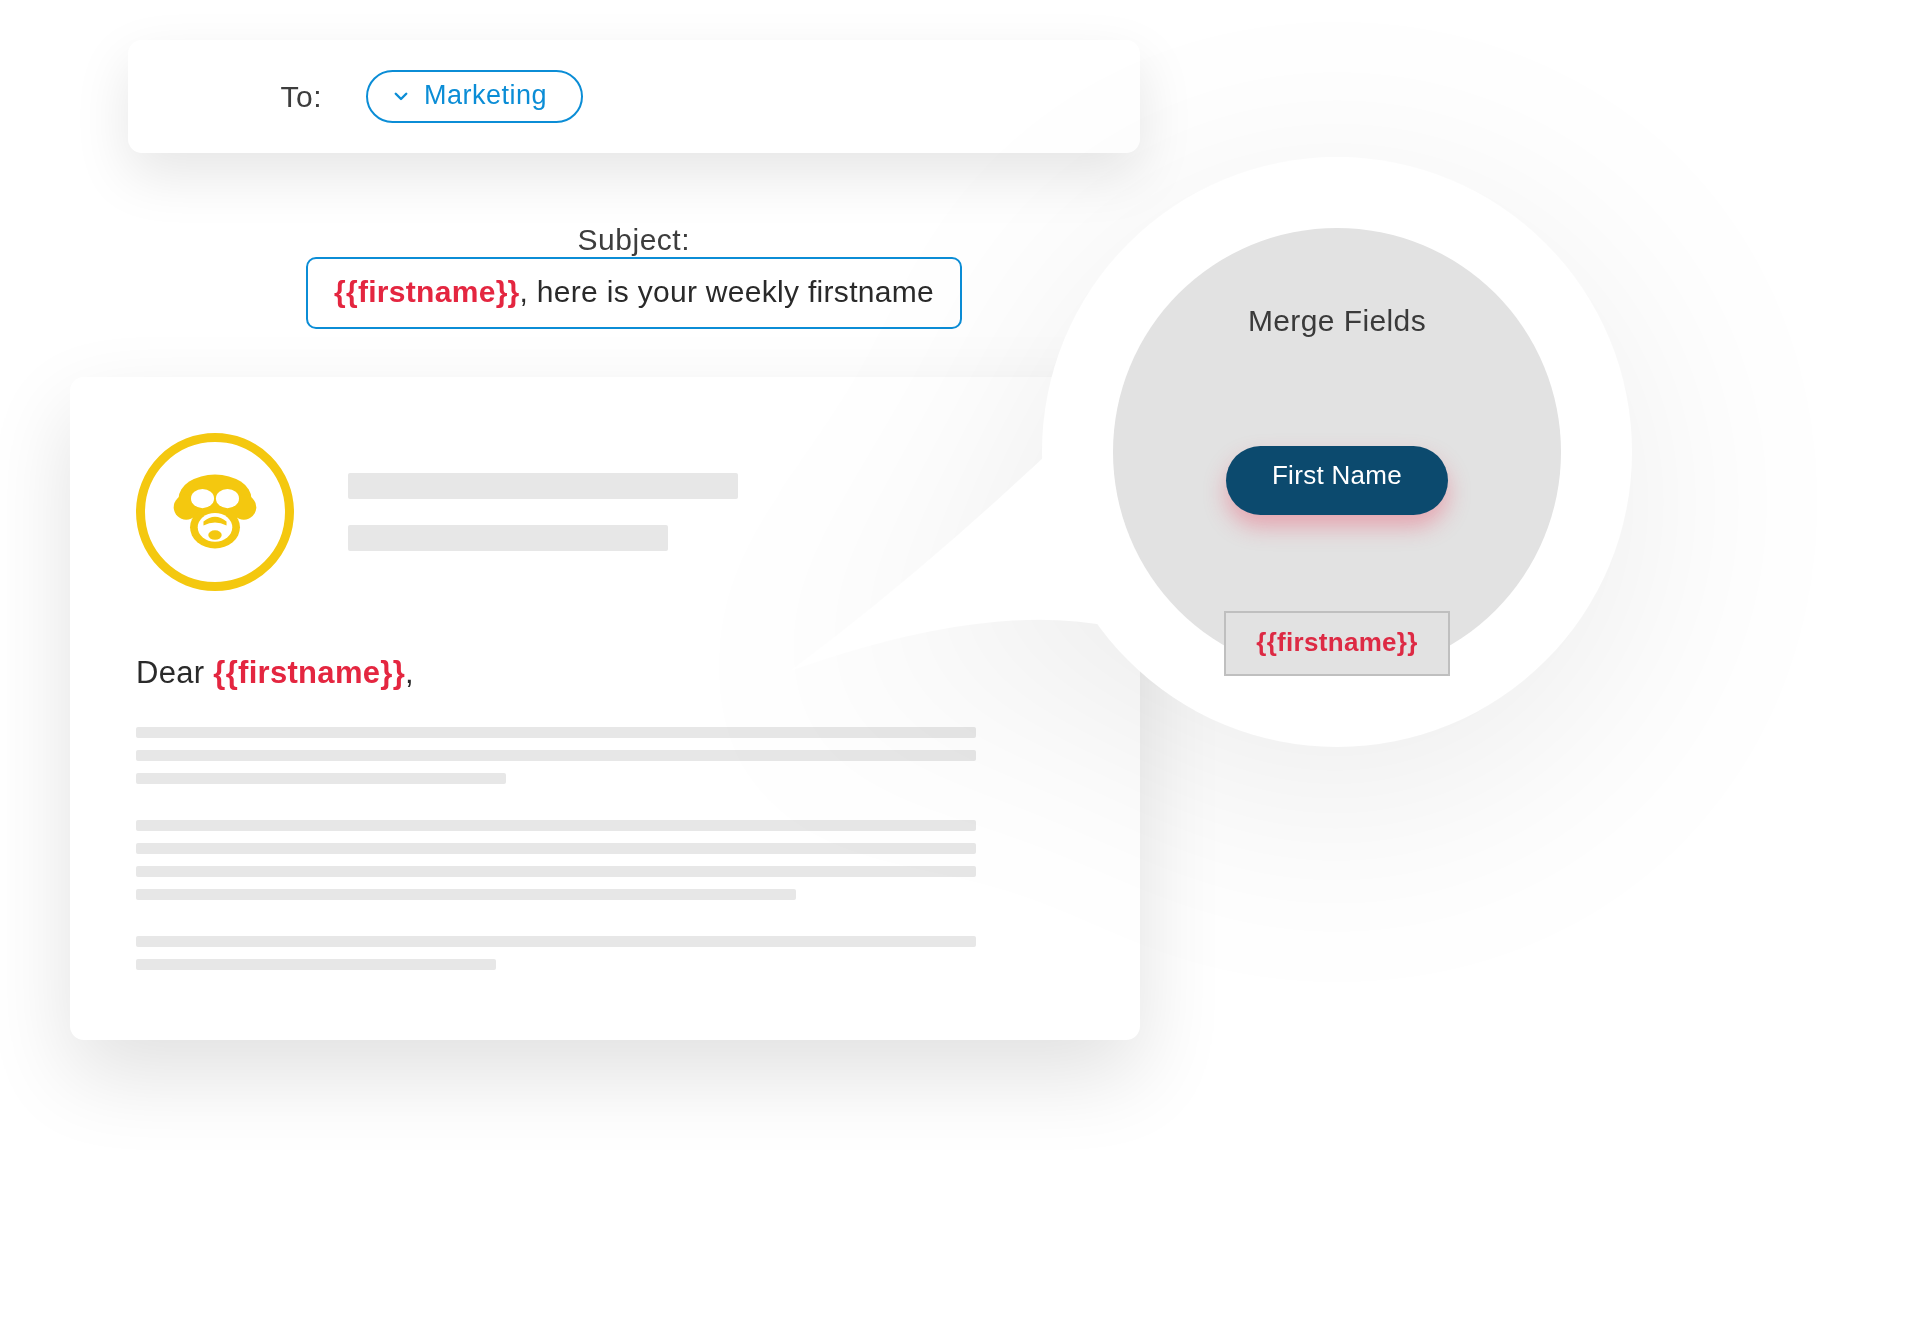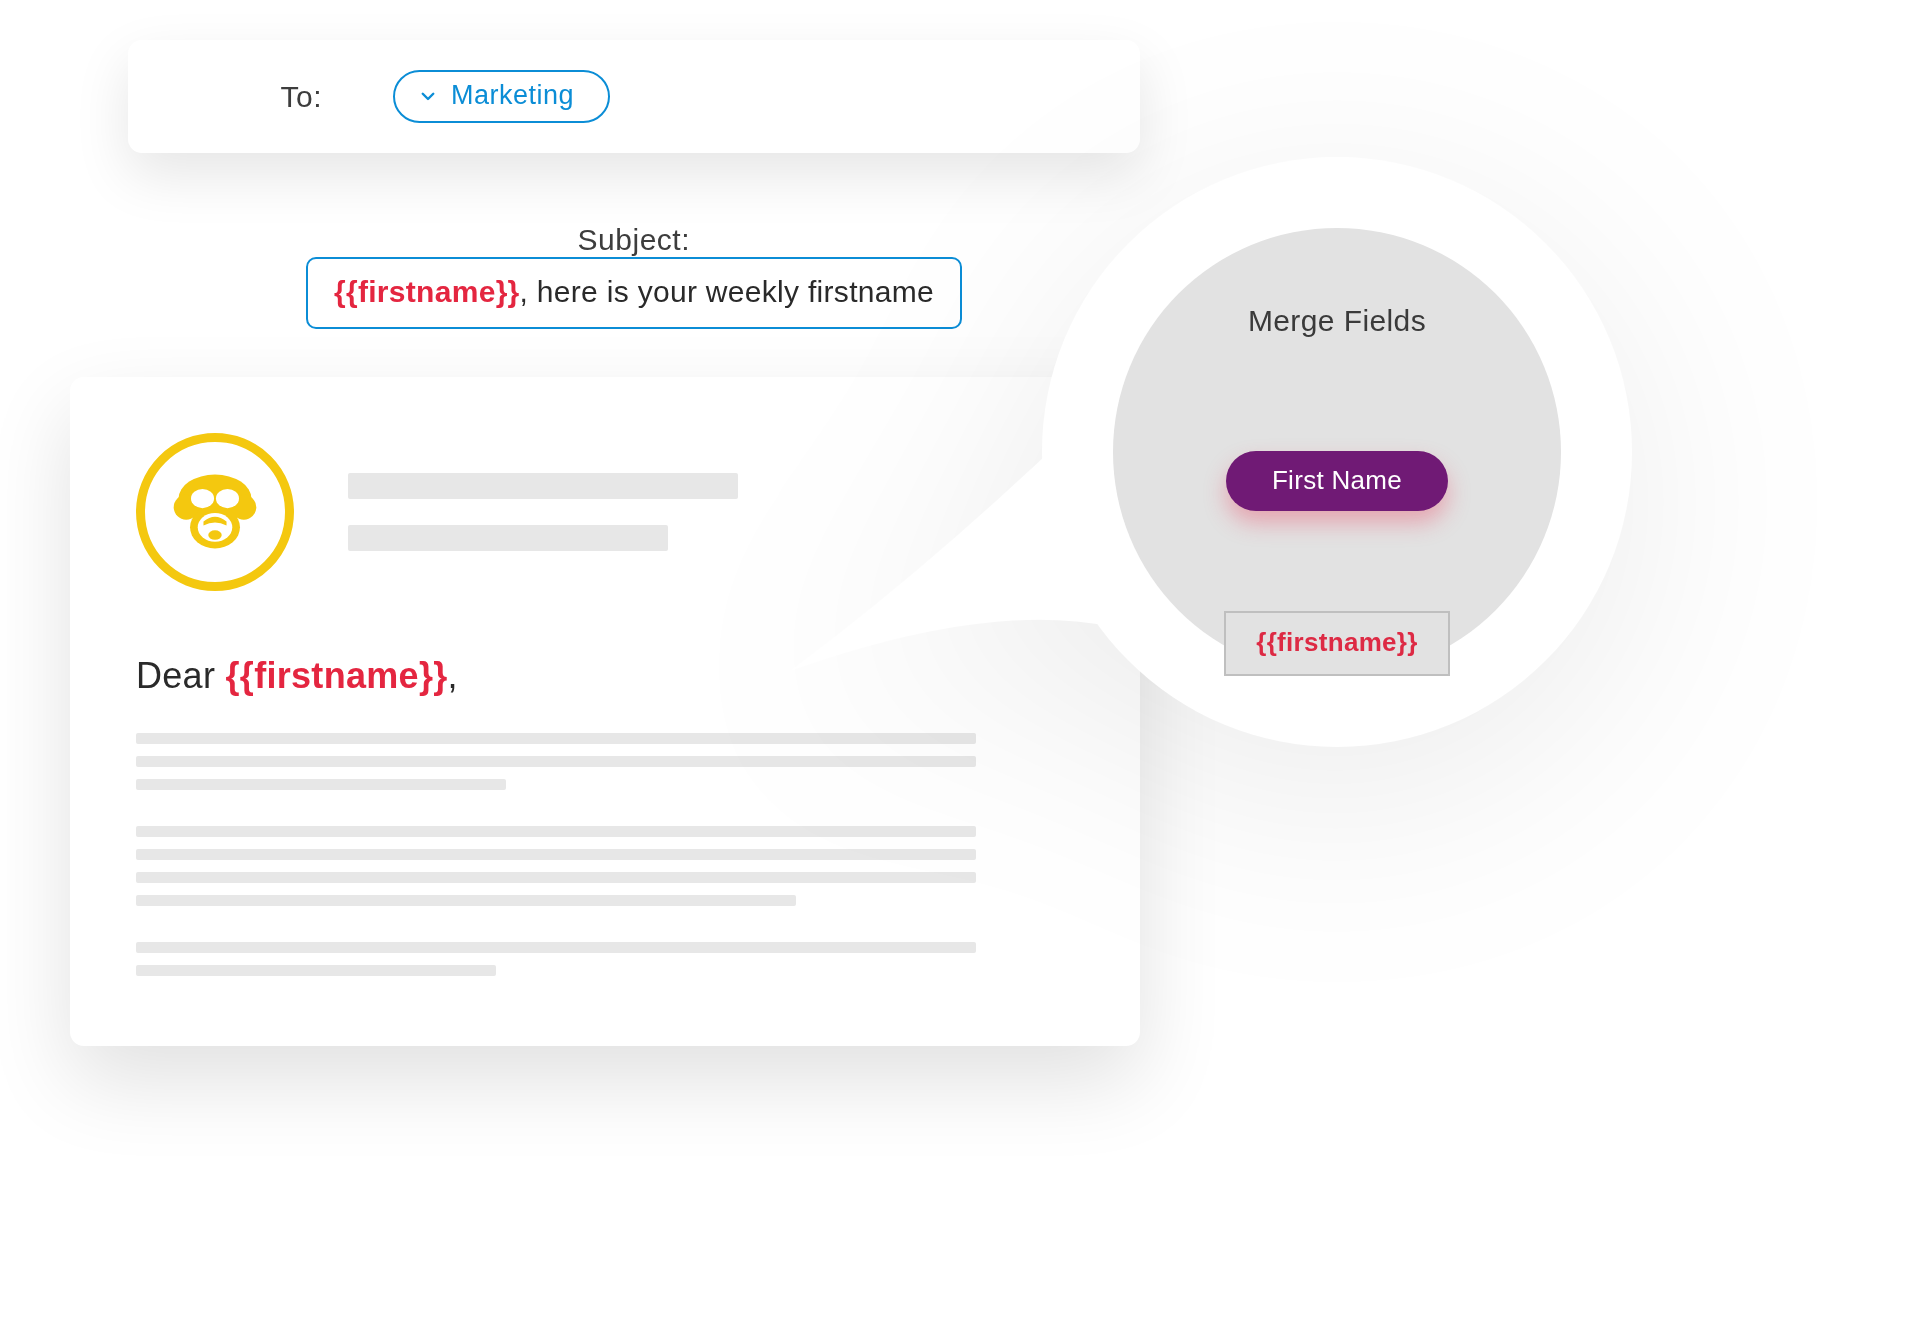--- a/index.html
+++ b/index.html
@@ -21,21 +21,20 @@
 
   
   .to-row {
     display: flex;
     align-items: center;
     background: #ffffff;
     border-radius: 14px;
     box-shadow: 0 22px 55px rgba(0,0,0,0.10);
     padding: 30px 38px;
     margin-left: 58px;
-    gap: 27px;
   }
   .to-label {
     width: 200px;
     font-size: 30px;
     color: #3d3d3d;
     letter-spacing: 0.5px;
     text-align: right;
     padding-right: 44px;
   }
   .to-chip {
@@ -105,21 +104,21 @@
     border: 9px solid #f4c80f;
     display: flex; align-items: center; justify-content: center;
     flex-shrink: 0;
   }
   .logo-ring svg { width: 96px; height: 96px; display:block; }
   .hdr-bars { display:flex; flex-direction:column; gap:26px; }
   .bar { background:#e7e7e7; border-radius:2px; }
 
   .dear {
     margin-top: 64px;
-    font-size: 36px;
+    font-size: 31px;
     color: #2a2a2a;
     letter-spacing: 0.3px;
   }
   .para { margin-top: 36px; display:flex; flex-direction:column; gap:12px; }
   .line { background:#e7e7e7; height:11px; border-radius:2px; }
 
   
   .callout-wrap {
     position: absolute;
     left: 792px;
@@ -141,24 +140,24 @@
     padding-top: 76px;
     justify-content: space-between;
   }
   .callout-title {
     font-size: 30px;
     color: #3a3a3a;
     letter-spacing: 0.4px;
   }
   .pill {
     margin-top: 34px;
-    background: #701a75;
+    background: #0c4a6e;
     color: #ffffff;
     font-size: 26px;
-    padding: 14px 46px 15px;
+    padding: 14px 46px 24px;
     border-radius: 999px;
     box-shadow: 0 12px 22px rgba(235,55,85,0.35);
     cursor: pointer;
     letter-spacing: 0.3px;
   }
   .hint {
     margin-top: 26px;
     font-size: 18px;
     color: #9b9b9b;
     text-align: center;

